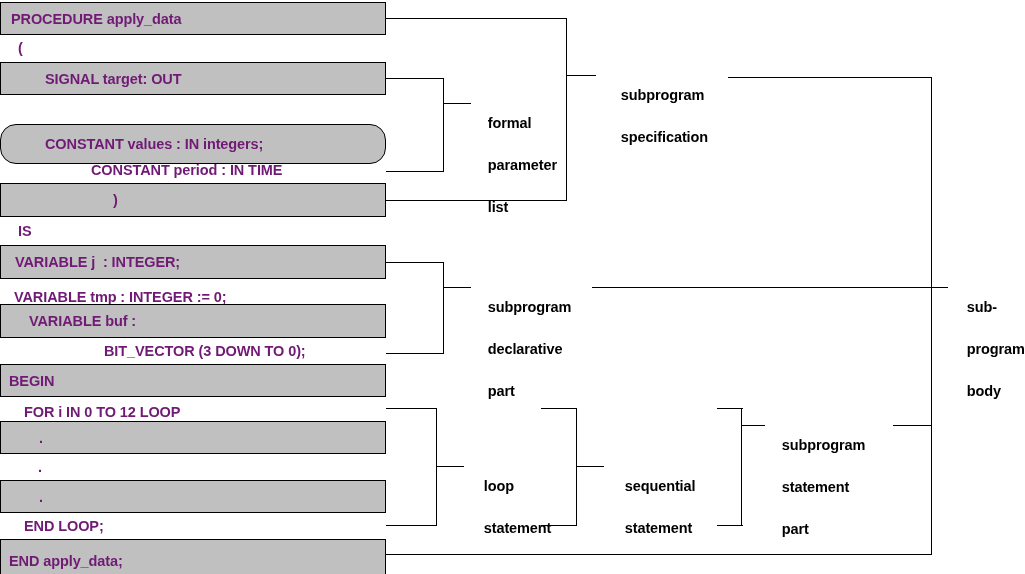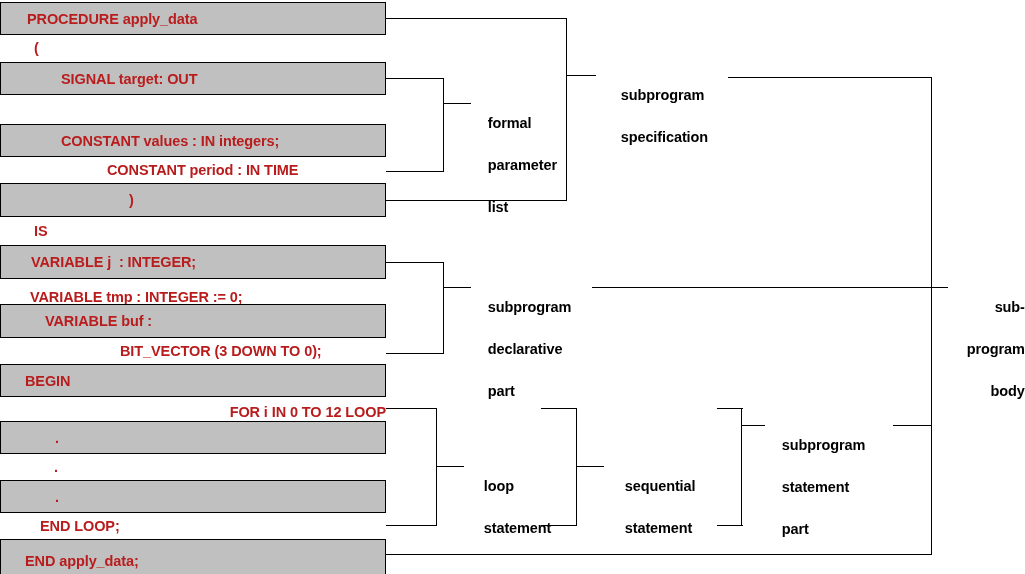--- a/index.html
+++ b/index.html
@@ -19,24 +19,23 @@
   
   .row {
     position: absolute;
     left: 0;
     width: 386px;
     box-sizing: border-box;
     display: flex;
     align-items: center;
     font-size: 14.5px;
     font-weight: bold;
-    color: #b91c1c;
+    color: #701a75;
     letter-spacing: -0.1px;
     white-space: pre;
-    padding-left: 16px;
   }
   .row.shaded {
     background: #c0c0c0;
     border: 1px solid #000000;
   }
   .row.plain {
     background: transparent;
     border: 0;
   }
   .row .txt { display: block; }
@@ -75,21 +74,21 @@
 
   <div class="row plain" style="top:35px;height:25px;">
     <span class="txt" style="margin-left:18px;">(</span>
   </div>
 
   <div class="row shaded" style="top:62px;height:33px;">
     <span class="txt" style="margin-left:44px;">SIGNAL target: OUT</span>
   </div>
 
 
-  <div class="row shaded" style="top:124px;height:33px;">
+  <div class="row shaded" style="top:124px;height:40px;border-radius:16px;">
     <span class="txt" style="margin-left:44px;">CONSTANT values : IN integers;</span>
   </div>
 
   <div class="row plain" style="top:157px;height:26px;">
     <span class="txt" style="margin-left:91px;">CONSTANT period : IN TIME</span>
   </div>
 
   <div class="row shaded" style="top:183px;height:34px;">
     <span class="txt" style="margin-left:112px;">)</span>
   </div>
@@ -111,21 +110,21 @@
   </div>
 
   <div class="row plain" style="top:338px;height:26px;">
     <span class="txt" style="margin-left:104px;">BIT_VECTOR (3 DOWN TO 0);</span>
   </div>
 
   <div class="row shaded" style="top:364px;height:33px;">
     <span class="txt" style="margin-left:8px;">BEGIN</span>
   </div>
 
-  <div class="row plain" style="top:397px;height:29px;justify-content:flex-end;">
+  <div class="row plain" style="top:397px;height:29px;">
     <span class="txt" style="margin-left:24px;">FOR i IN 0 TO 12 LOOP</span>
   </div>
 
   <div class="row shaded" style="top:421px;height:33px;">
     <span class="txt" style="margin-left:38px;">.</span>
   </div>
 
   <div class="row plain" style="top:454px;height:26px;">
     <span class="txt" style="margin-left:38px;">.</span>
   </div>
@@ -208,19 +207,19 @@
     <span>statement</span><br>
     <span>part</span>
   </div>
 
   <div class="hline" style="left:893px;top:425px;width:39px;"></div>
 
   <div class="vline" style="left:931px;top:77px;height:477px;"></div>
   <div class="hline" style="left:386px;top:554px;width:546px;"></div>
   <div class="hline" style="left:918px;top:287px;width:30px;"></div>
 
-  <div class="lbl" style="left:951px;top:276px;text-align:right;">
+  <div class="lbl" style="left:951px;top:276px;">
     <span>sub-</span><br>
     <span>program</span><br>
     <span>body</span>
   </div>
 
 </div>
 
 </body></html>

